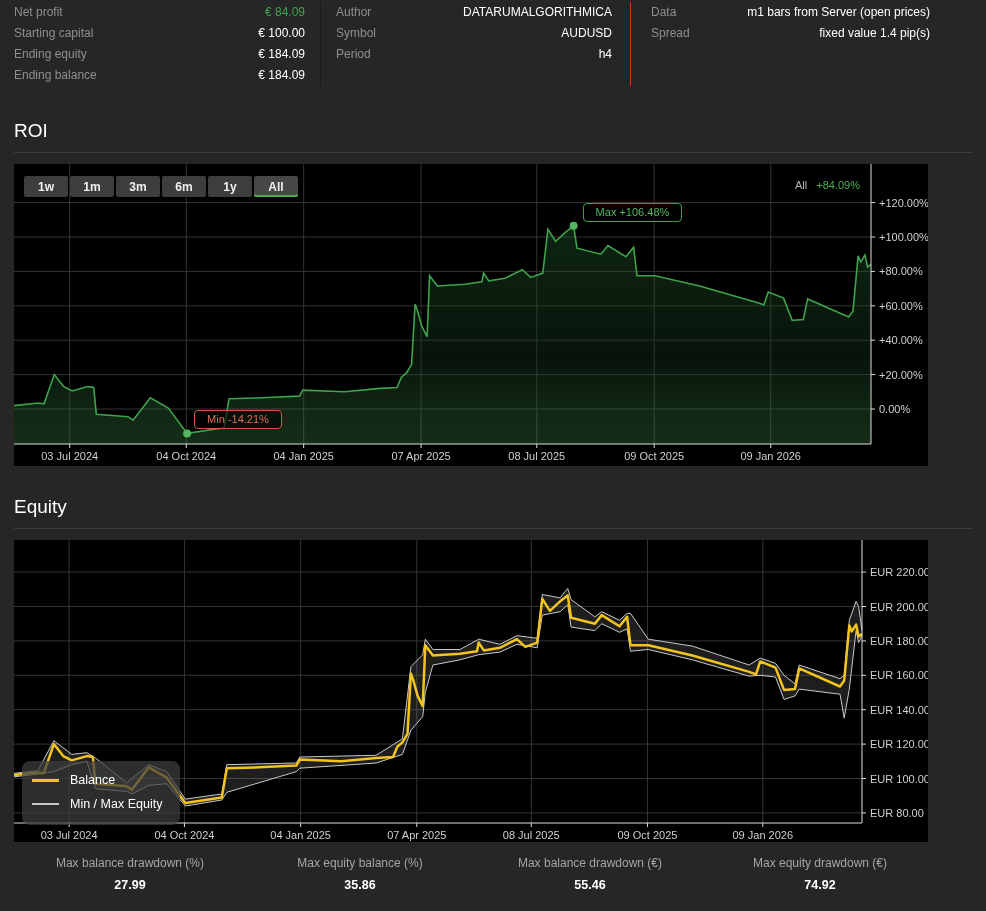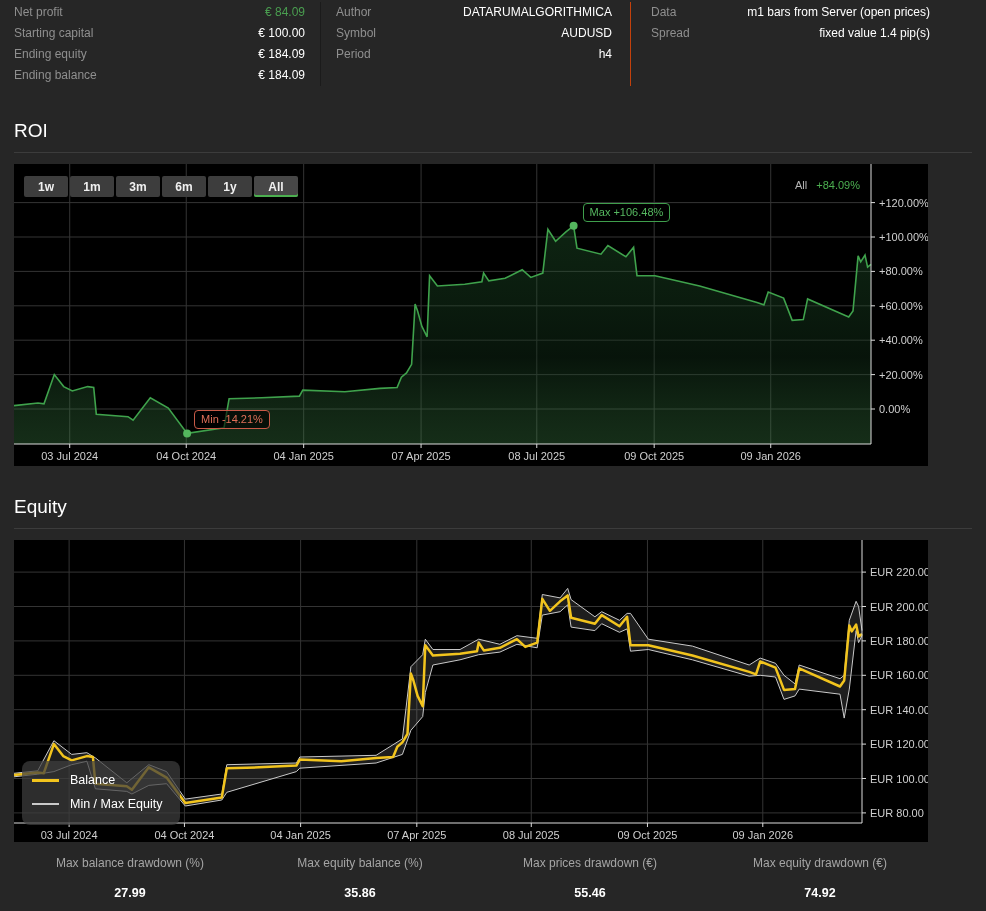--- a/index.html
+++ b/index.html
@@ -32,36 +32,36 @@
   .range-buttons{position:absolute;top:12px;left:10px;display:flex;gap:2px}
   .range-btn{width:44px;height:21px;background:#3d3d3d;color:#f0f0f0;font-size:12px;font-weight:700;
     border:none;border-radius:2px;display:flex;align-items:center;justify-content:center;
     font-family:"Liberation Sans",sans-serif;cursor:pointer}
   .range-btn.selected{background:#474747;box-shadow:inset 0 -2px 0 #4caf50}
   
   .roi-summary{position:absolute;top:15px;right:68px;font-size:11px}
   .roi-summary .lbl{color:#b5b5b5;margin-right:6px}
   .roi-summary .val{color:#4caf50}
   
-  .annotation{position:absolute;font-size:11px;line-height:13px;padding:2px 6px;border-radius:4px;
+  .annotation{position:absolute;font-size:11px;line-height:13px;padding:2px 12px;border-radius:4px;
     background:rgba(0,0,0,0.6);white-space:nowrap}
   .annotation.max{border:1px solid #3f9e4c;color:#56b860}
   .annotation.min{border:1px solid #c85a47;color:#de6f58}
   
   .legend{position:absolute;left:8px;top:221px;background:rgba(62,62,62,0.72);border-radius:8px;
     padding:7px 18px 9px 10px}
   .legend-row{display:flex;align-items:center;gap:11px;font-size:12.5px;color:#fff;padding:5px 0}
   .swatch{width:27px;height:0;border-top-style:solid}
   .swatch.balance{border-top-width:3px;border-top-color:#f2c41d}
   .swatch.minmax{border-top-width:2px;border-top-color:#c9c9c9}
   
   .footer{display:flex;margin:15px 0 0 15px}
   .fcol{width:230px;text-align:center}
   .flabel{color:#a5a5a5;font-size:12px;line-height:13px}
-  .fvalue{color:#fff;font-size:12.5px;font-weight:700;margin-top:16px}
+  .fvalue{color:#fff;font-size:12.5px;font-weight:700;margin-top:8px}
 </style>
 </head>
 <body>
 
 <div class="stats">
   <div class="col col-1">
       <div class="stat-row">
         <span class="stat-label">Net profit</span>
         <span class="stat-value green">€ 84.09</span>
       </div>
@@ -253,20 +253,20 @@
 <div class="footer">
     <div class="fcol">
       <div class="flabel">Max balance drawdown (%)</div>
       <div class="fvalue">27.99</div>
     </div>
     <div class="fcol">
       <div class="flabel">Max equity balance (%)</div>
       <div class="fvalue">35.86</div>
     </div>
     <div class="fcol">
-      <div class="flabel">Max prices drawdown (€)</div>
+      <div class="flabel">Max balance drawdown (€)</div>
       <div class="fvalue">55.46</div>
     </div>
     <div class="fcol">
       <div class="flabel">Max equity drawdown (€)</div>
       <div class="fvalue">74.92</div>
     </div>
   </div>
 
 </body></html>

